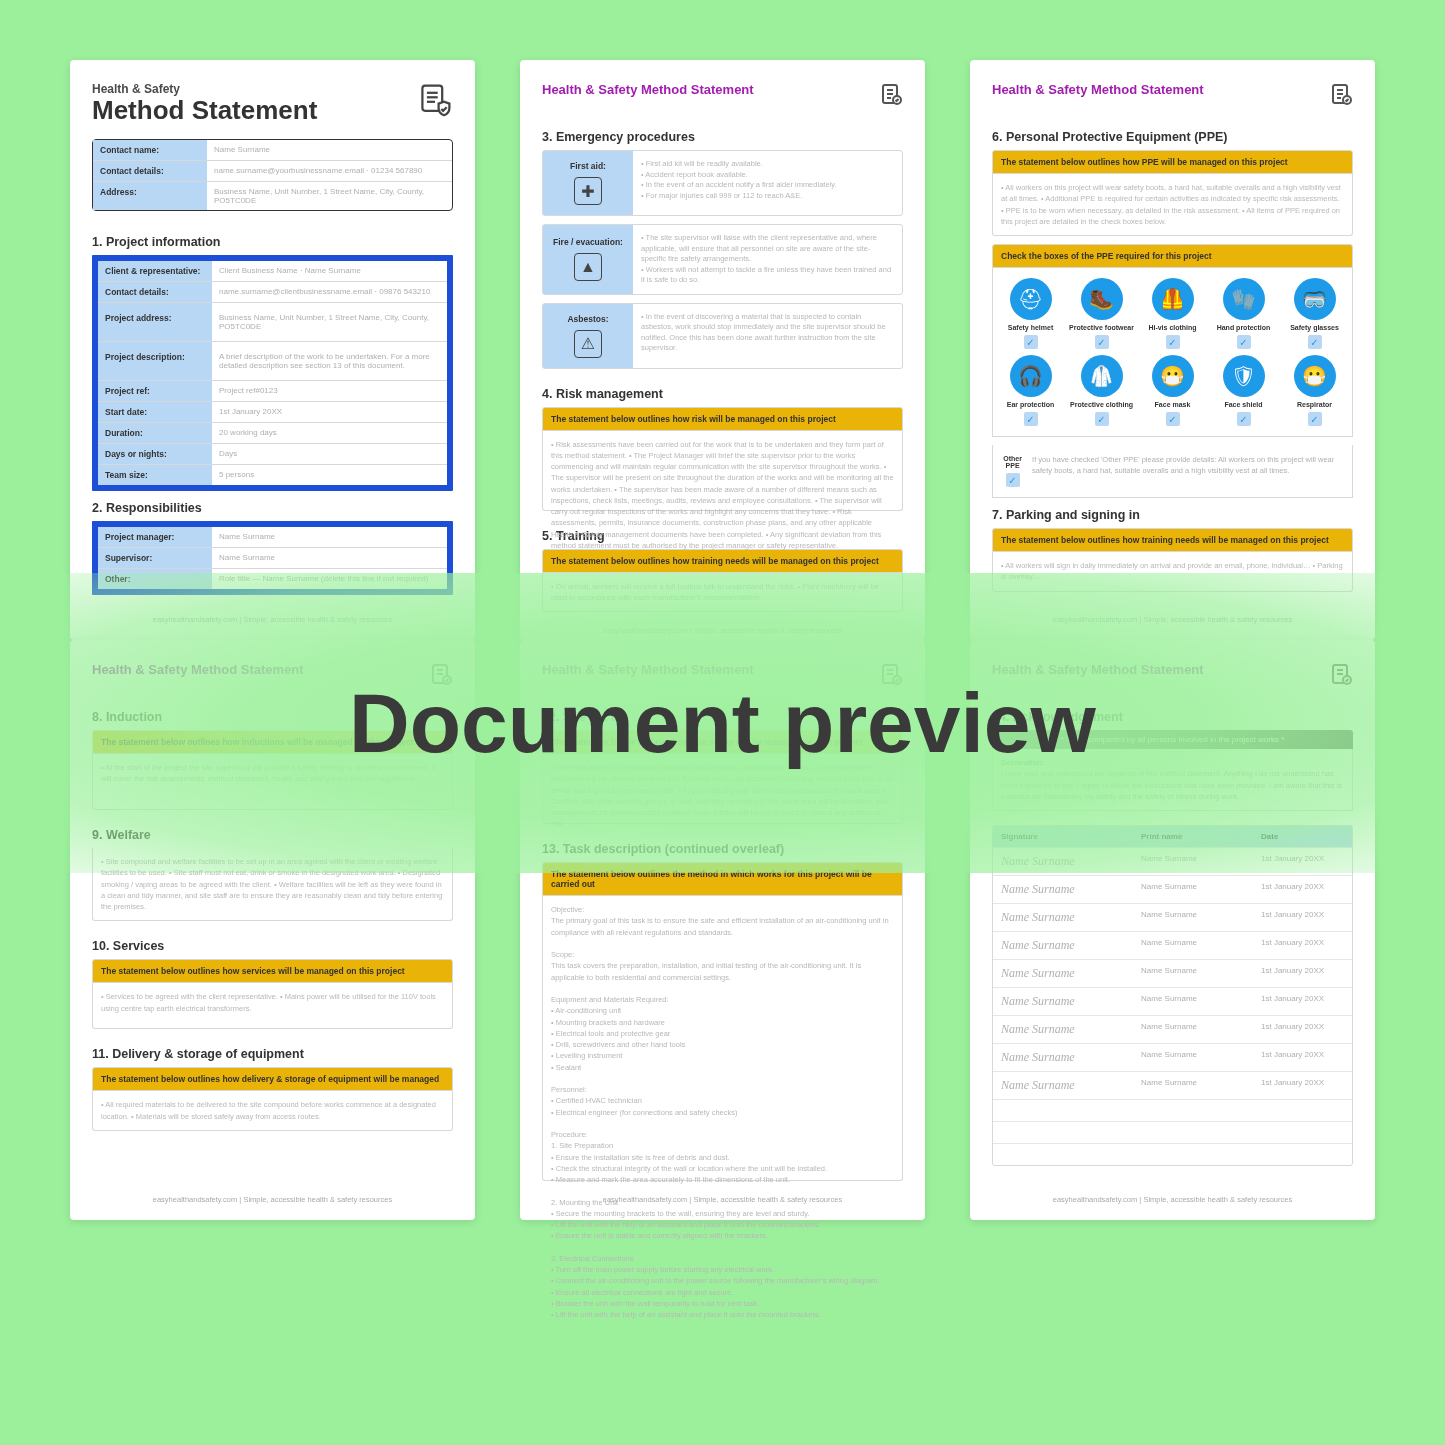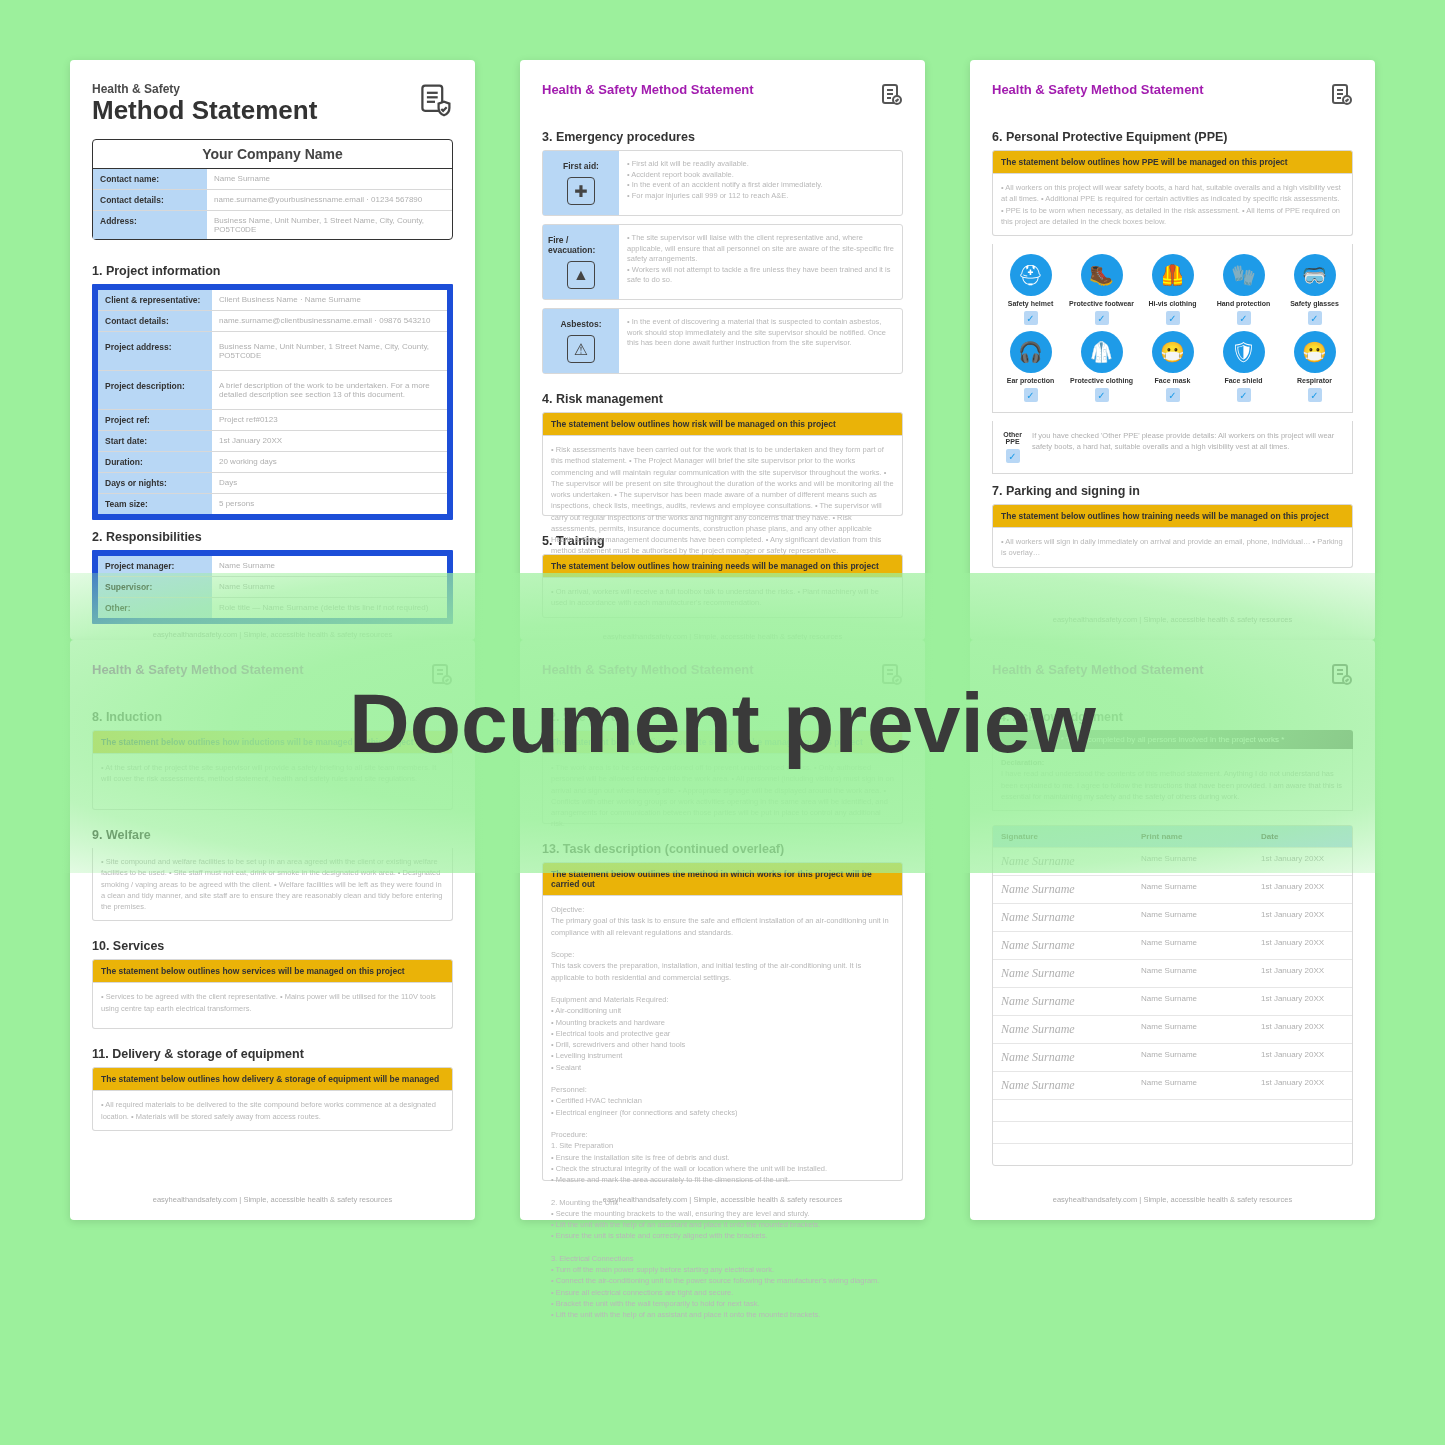--- a/index.html
+++ b/index.html
@@ -29,21 +29,21 @@
   .kv-val { flex:1; padding:5px 7px; font-size:8px; color:#b0b0b0; filter:blur(0.5px); }
 
   .section-h { font-size:12.5px; font-weight:800; color:#333; margin:10px 0 6px; }
   .tbl { border:6px solid #1d4ed8; border-radius:1px; }
   .tbl .kv-row:first-child { border-top:none; }
   .kv-row.tall .kv-val, .kv-row.tall .kv-label { padding:10px 7px; }
 
   .footer { margin-top:auto; text-align:center; font-size:7.5px; color:#aaa; padding-top:6px; }
 
   .emerg { display:flex; border:1px solid #d8d8d8; border-radius:3px; margin-bottom:8px; }
-  .emerg-l { width:76px; background:#b8d7f5; display:flex; flex-direction:column; align-items:center; justify-content:center; padding:10px 5px; gap:6px; }
+  .emerg-l { width:90px; background:#b8d7f5; display:flex; flex-direction:column; align-items:center; justify-content:center; padding:10px 5px; gap:6px; }
   .emerg-lbl { font-size:8.5px; font-weight:700; color:#333; }
   .emerg-ico { width:28px; height:28px; border:1.5px solid #444; border-radius:4px; display:flex; align-items:center; justify-content:center; font-size:16px; color:#444; }
   .emerg-r { flex:1; padding:8px; font-size:7.5px; color:#b8b8b8; line-height:1.4; filter:blur(0.4px); }
 
   .blue-band { background:#eab308; font-size:8.5px; font-weight:700; color:#333; padding:6px 8px; border:1px solid #d8d8d8; border-radius:3px 3px 0 0; }
   .white-box { border:1px solid #d8d8d8; border-top:none; padding:8px; font-size:7.5px; color:#b8b8b8; line-height:1.5; filter:blur(0.4px); border-radius:0 0 3px 3px; margin-bottom:8px; }
   .white-box.tall { min-height:80px; }
 
   .ppe-grid { display:grid; grid-template-columns:repeat(5,1fr); gap:6px 4px; padding:10px 4px; border:1px solid #d8d8d8; border-top:none; margin-bottom:8px; }
   .ppe-item { display:flex; flex-direction:column; align-items:center; gap:4px; }
@@ -91,21 +91,20 @@
         <svg class="doc-icon" viewBox="0 0 40 40" fill="none" stroke="#444" stroke-width="2.5">
           <rect x="6" y="4" width="22" height="28" rx="3"></rect>
           <line x1="11" y1="12" x2="23" y2="12"></line>
             <line x1="11" y1="17" x2="23" y2="17"></line>
             <line x1="11" y1="22" x2="20" y2="22"></line>
           <path d="M24 24 l6 -2 l6 2 v5 c0 4 -3 7 -6 8 c-3 -1 -6 -4 -6 -8 z" fill="#fff"></path>
           <path d="M27 30 l2 2 l4 -4"></path>
         </svg>
       </div>
       <div class="company-box">
-        <div class="company-title">Your Company Name</div>
         <div>
             <div class="kv-row">
        <div class="kv-label">Contact name:</div>
        <div class="kv-val">Name Surname</div>
      </div>
             <div class="kv-row">
        <div class="kv-label">Contact details:</div>
        <div class="kv-val">name.surname@yourbusinessname.email · 01234 567890</div>
      </div>
             <div class="kv-row">
@@ -238,20 +237,21 @@
             <circle cx="18" cy="18" r="4" fill="#fff"></circle>
             <path d="M16.5 18 l1 1 l2 -2"></path>
           </svg>
       </div>
       <div class="section-h">6. Personal Protective Equipment (PPE)</div>
       <div class="blue-band">The statement below outlines how PPE will be managed on this project</div>
       <div class="white-box">• All workers on this project will wear safety boots, a hard hat, suitable overalls and a high visibility vest at all times.
 • Additional PPE is required for certain activities as indicated by specific risk assessments.
 • PPE is to be worn when necessary, as detailed in the risk assessment.
 • All items of PPE required on this project are detailed in the check boxes below.</div>
+      <div class="blue-band">Check the boxes of the PPE required for this project</div>
       <div class="ppe-grid">
           <div class="ppe-item">
        <div class="ppe-circle">⛑</div>
        <div class="ppe-lbl">Safety helmet</div>
        <div class="ppe-check">✓</div>
      </div>
           <div class="ppe-item">
        <div class="ppe-circle">🥾</div>
        <div class="ppe-lbl">Protective footwear</div>
        <div class="ppe-check">✓</div>

